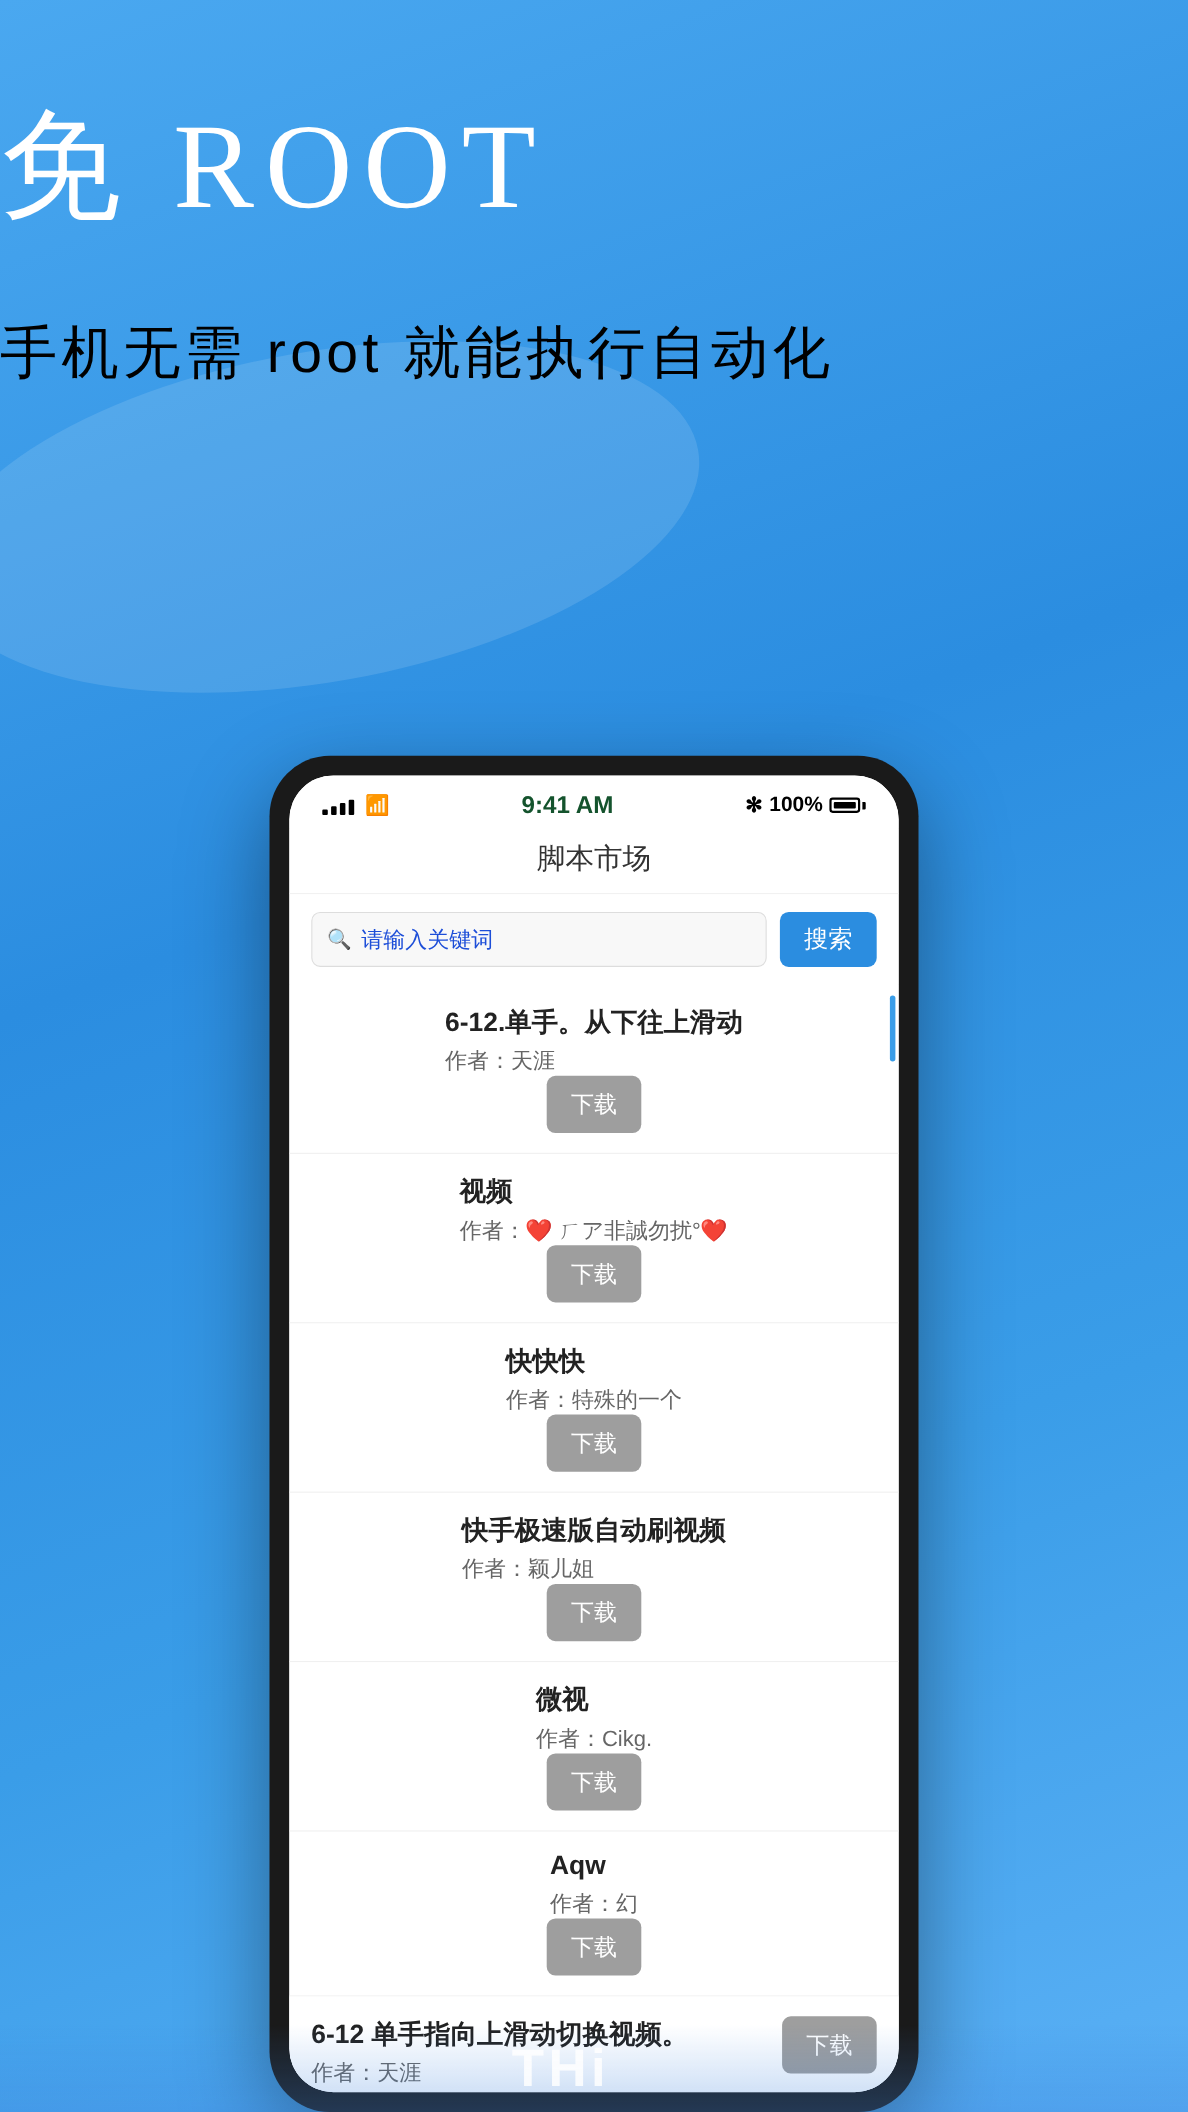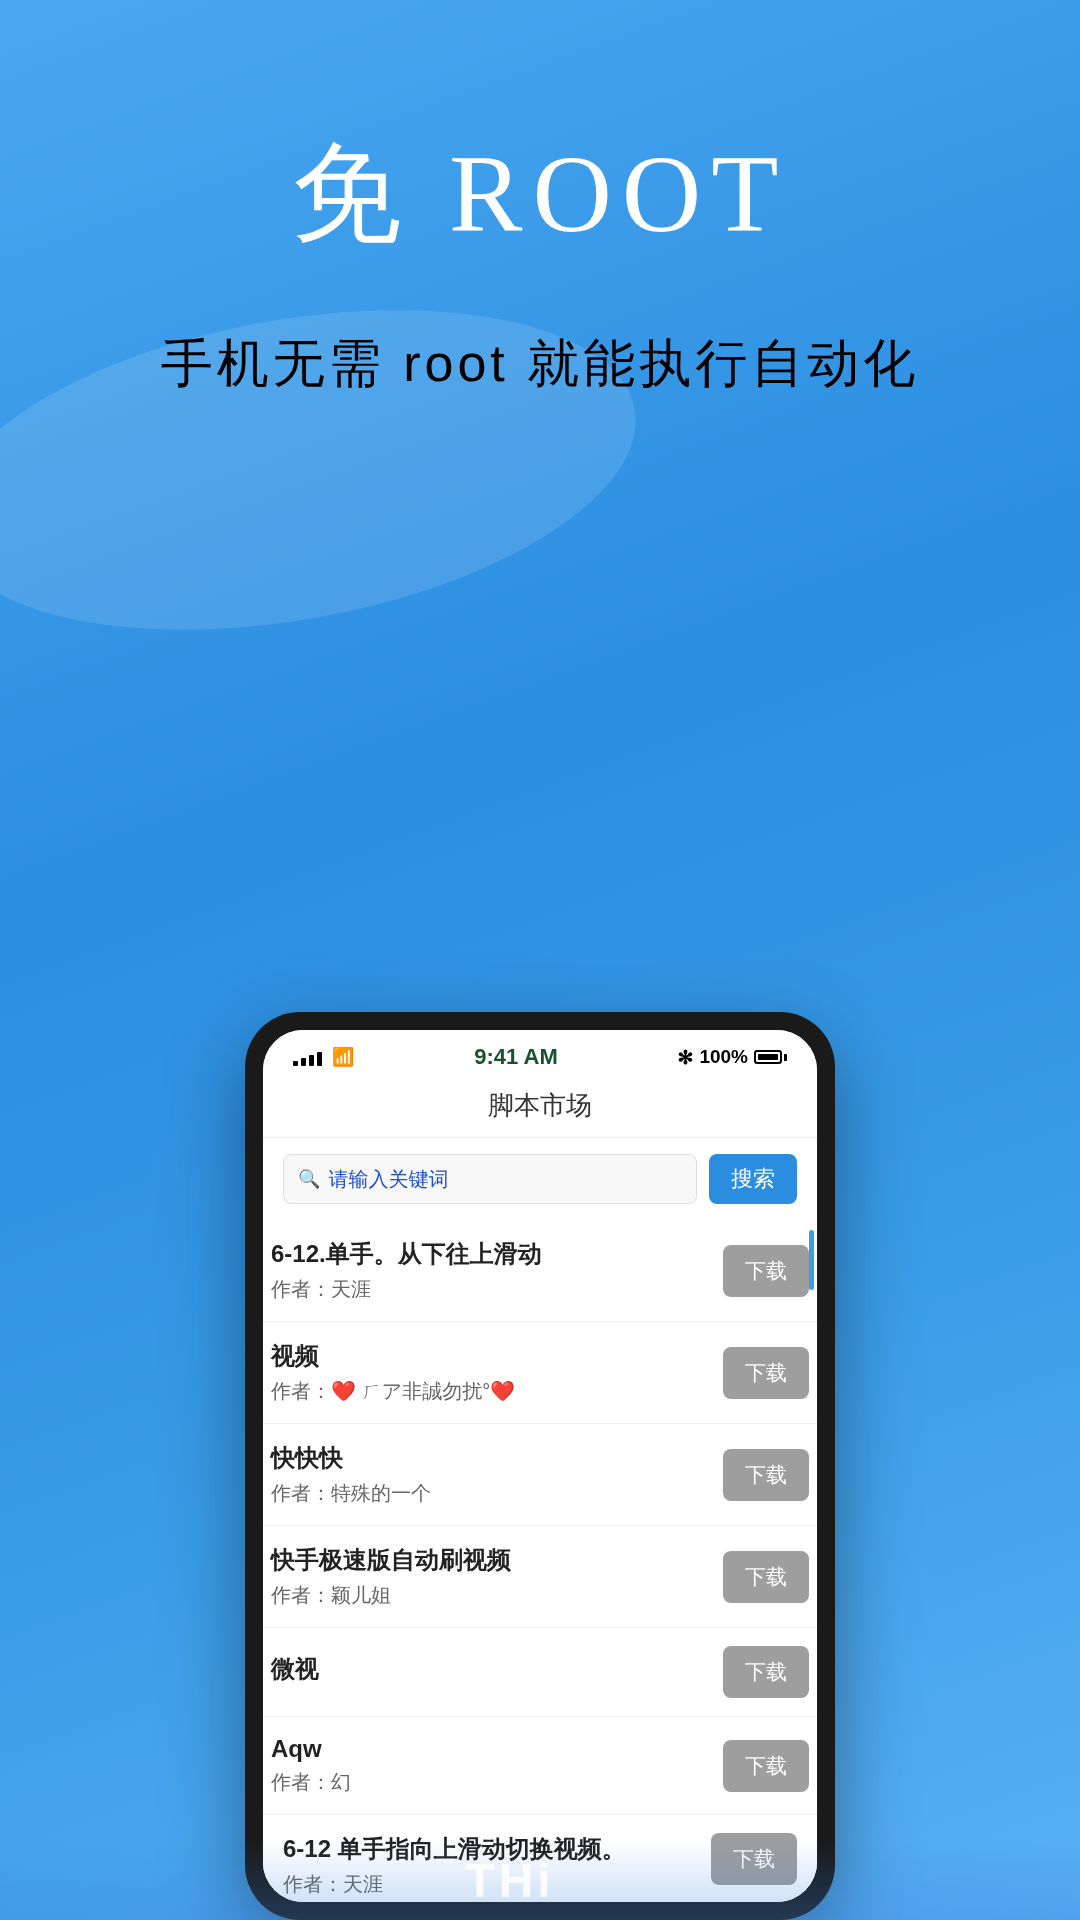--- a/index.html
+++ b/index.html
@@ -21,22 +21,22 @@
       width: 700px;
       height: 300px;
       border-radius: 50%;
       background: rgba(255,255,255,0.12);
       transform: rotate(-10deg);
     }
 
     .header-section {
       position: relative;
       z-index: 2;
-      text-align: center;
-      padding-top: 120px;
+      text-align: left;
+      padding-top: 77px;
     }
 
     .main-title {
       font-size: 110px;
       font-weight: 300;
       color: #ffffff;
       letter-spacing: 10px;
       font-family: 'STSong', 'SimSun', serif;
       margin-bottom: 60px;
     }
@@ -208,20 +208,21 @@
     .script-list {
       background: #ffffff;
     }
 
     .script-item {
       display: flex;
       align-items: center;
       justify-content: space-between;
       padding: 18px 8px;
       border-bottom: 1px solid #f0f0f0;
+      flex-direction: column;
     }
 
     .script-info {
       flex: 1;
     }
 
     .script-name {
       font-size: 24px;
       font-weight: 600;
       color: #222;
@@ -366,20 +367,21 @@
           <div class="script-info">
             <div class="script-name">快手极速版自动刷视频</div>
             <div class="script-author">作者：颖儿姐</div>
           </div>
           <button class="download-button">下载</button>
         </div>
 
         <div class="script-item">
           <div class="script-info">
             <div class="script-name">微视</div>
+            <div class="script-author">作者：Cikg.</div>
           </div>
           <button class="download-button">下载</button>
         </div>
 
         <div class="script-item">
           <div class="script-info">
             <div class="script-name">Aqw</div>
             <div class="script-author">作者：幻</div>
           </div>
           <button class="download-button">下载</button>

